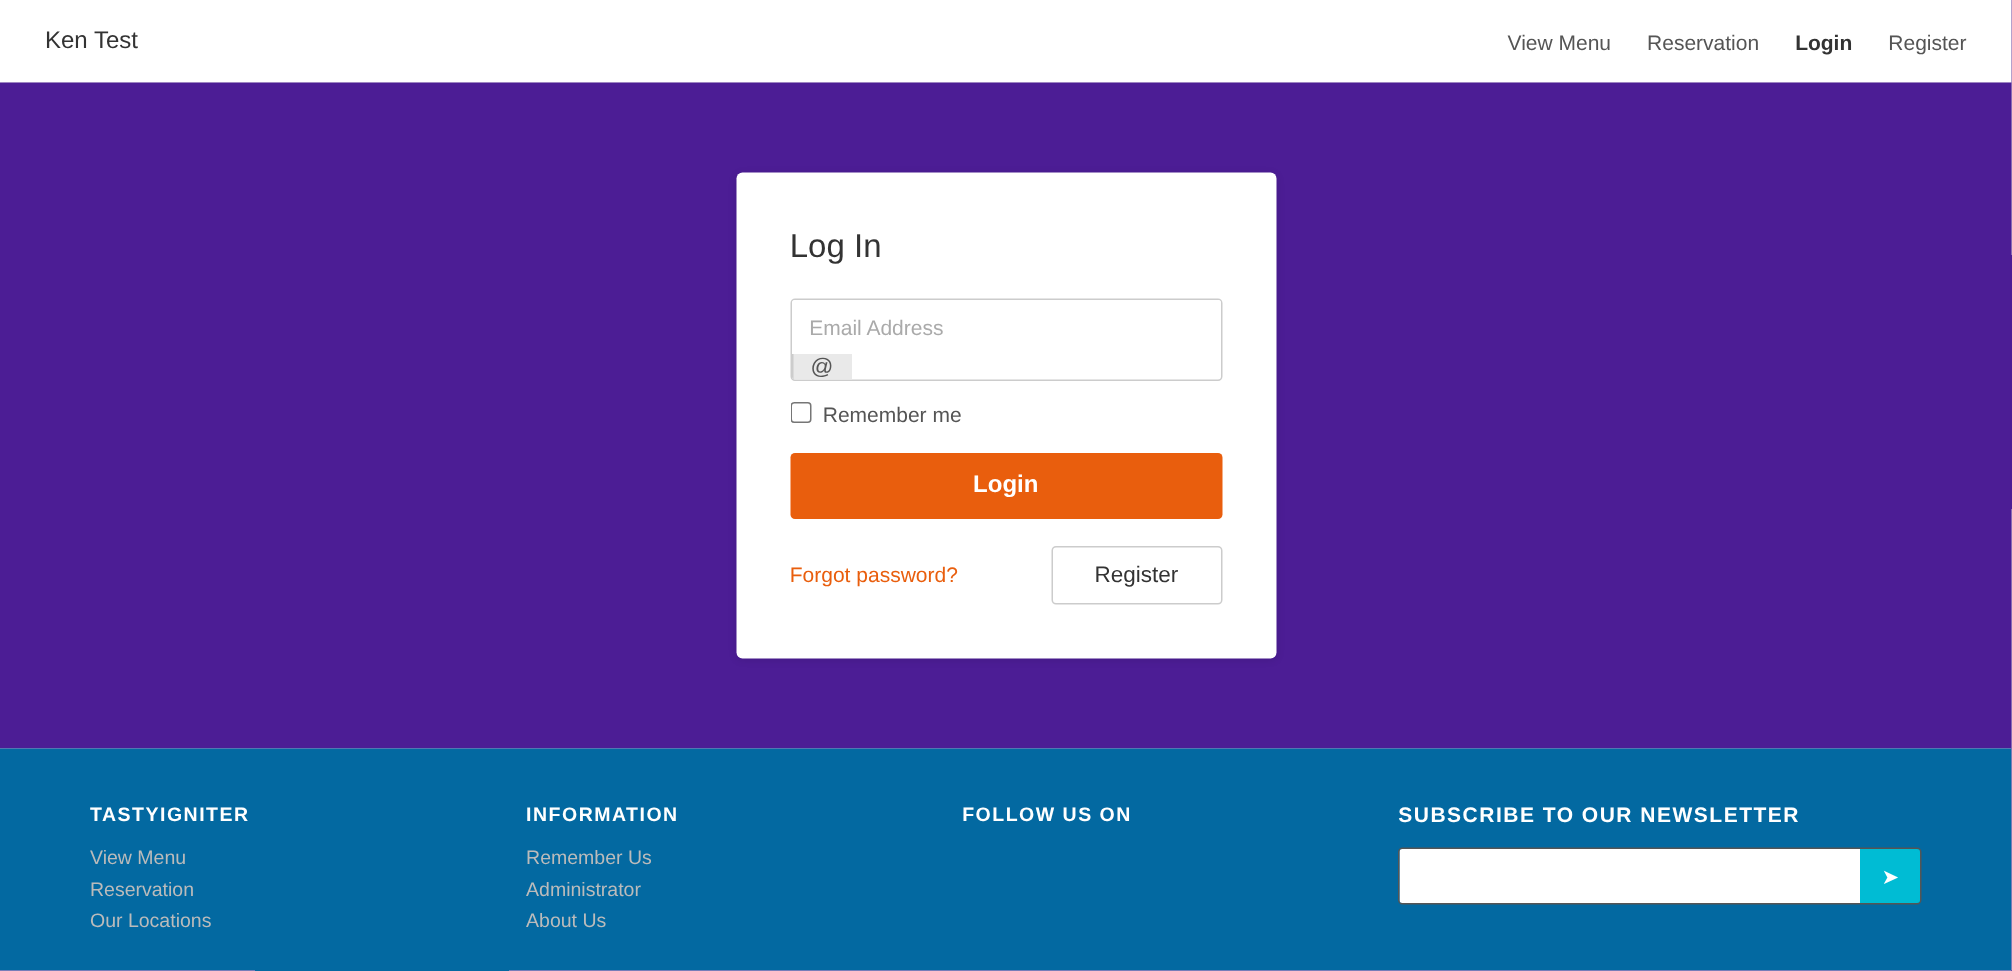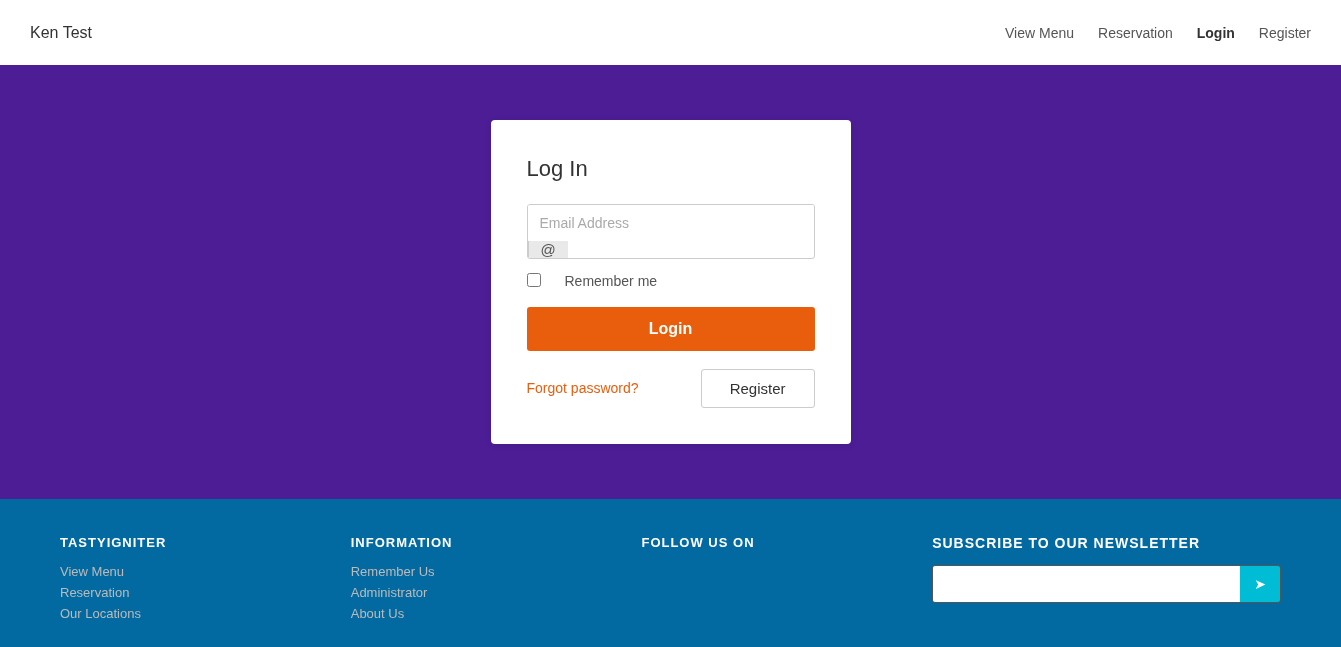--- a/index.html
+++ b/index.html
@@ -1,21 +1,21 @@
 <!DOCTYPE html>
 <html><head>
   <meta charset="utf-8">
   <style>
     * { margin: 0; padding: 0; box-sizing: border-box; }
     body { font-family: Arial, sans-serif; background: #f0f0f0; min-height: 647px; display: flex; flex-direction: column; }
 
     
     header {
       background: #fff;
-      height: 65px;
+      height: 55px;
       display: flex;
       align-items: center;
       justify-content: space-between;
       padding: 0 30px;
       box-shadow: 0 1px 3px rgba(0,0,0,0.1);
     }
     .logo {
       font-size: 16px;
       color: #333;
       text-decoration: none;
@@ -85,21 +85,21 @@
       display: flex;
       align-items: center;
       justify-content: center;
       color: #555;
       font-size: 15px;
     }
 
     .remember-row {
       display: flex;
       align-items: flex-start;
-      gap: 24px;
+      gap: 8px;
       margin-bottom: 18px;
     }
     .remember-row label {
       font-size: 14px;
       color: #555;
     }
     .remember-row input[type="checkbox"] {
       width: 14px;
       height: 14px;
     }

